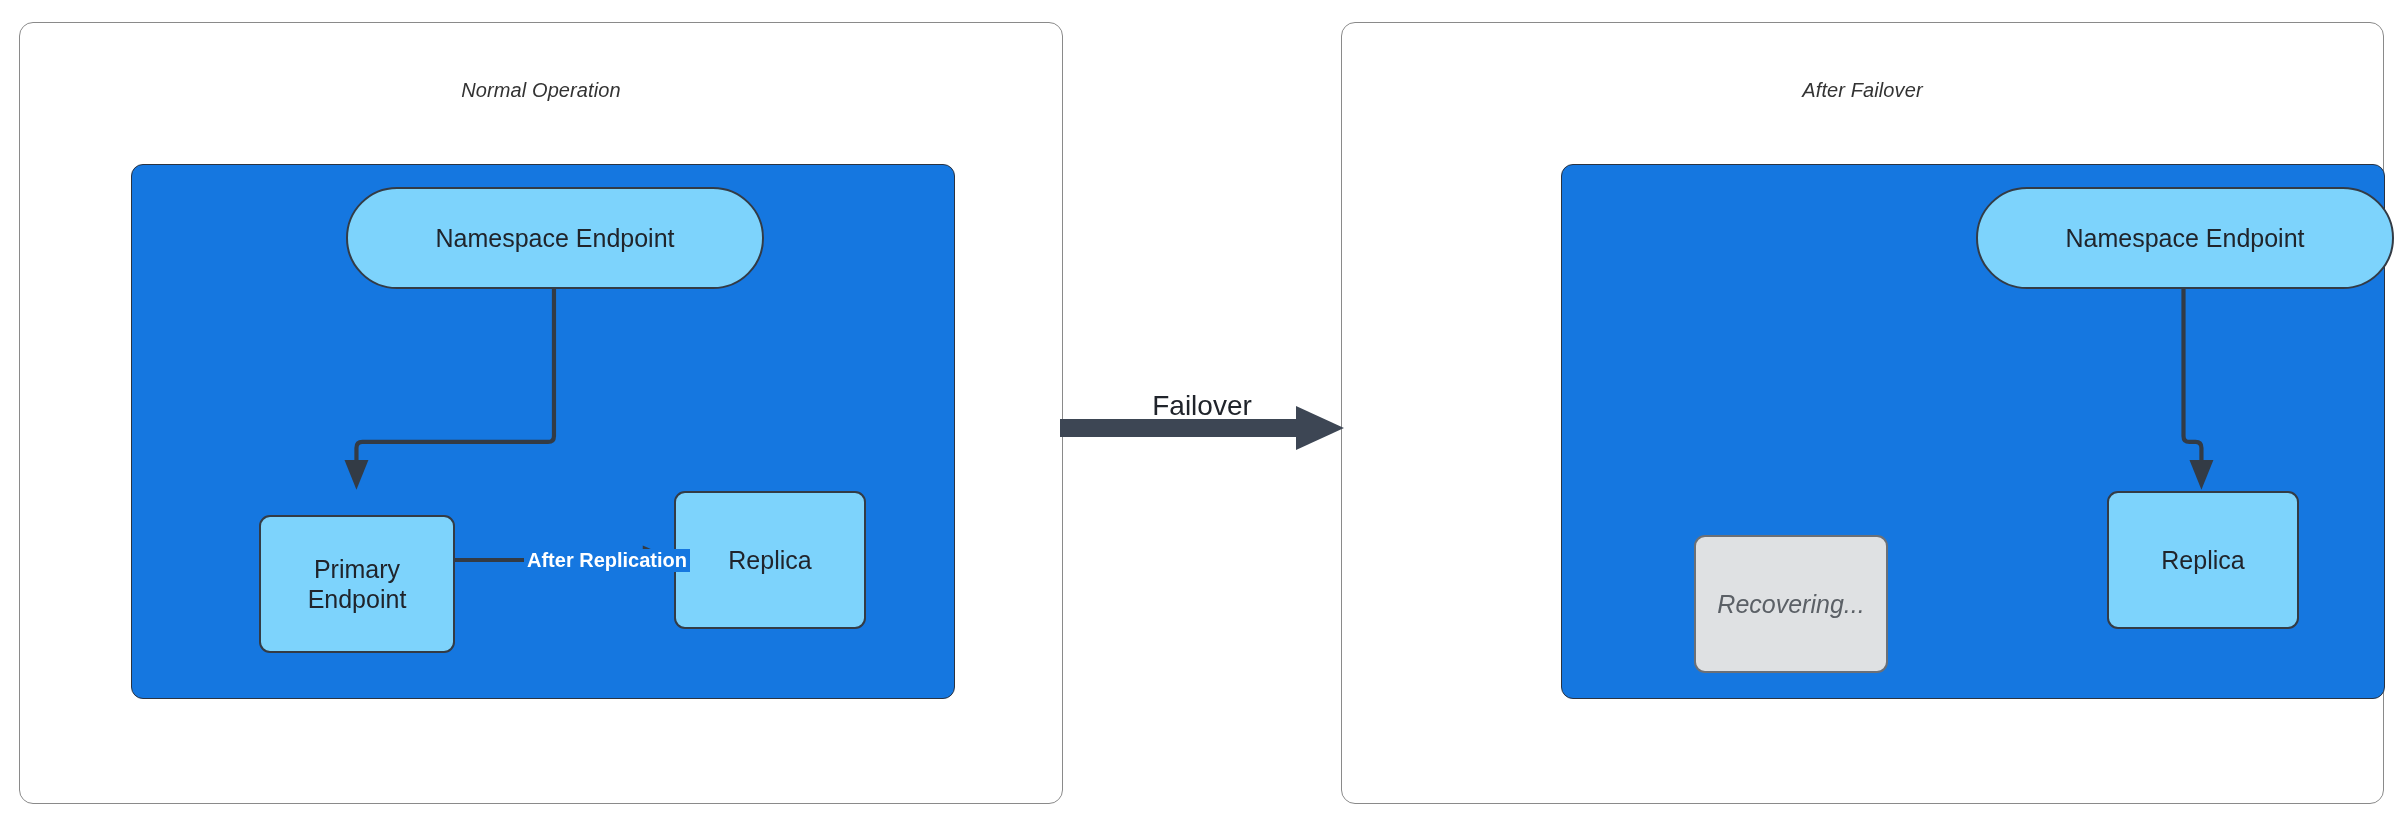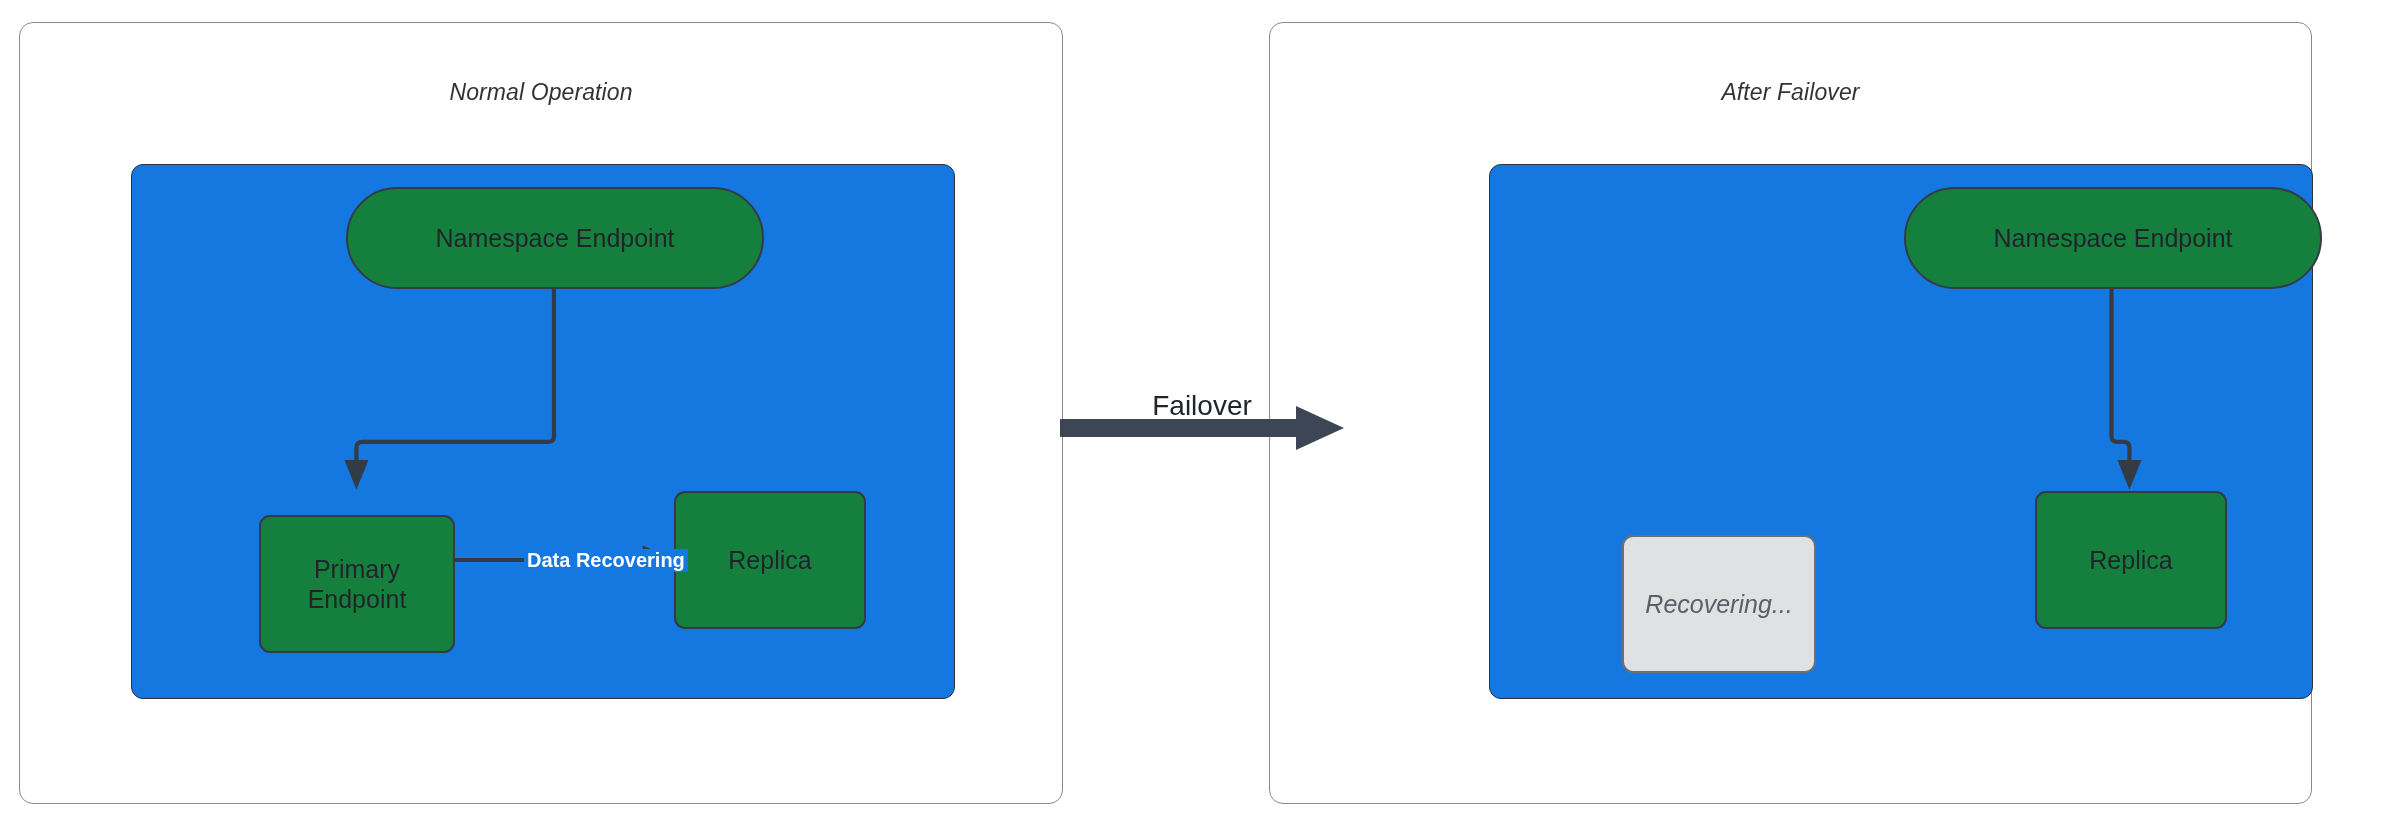--- a/index.html
+++ b/index.html
@@ -24,50 +24,50 @@
 
   
   .panel {
     position: absolute;
     box-sizing: border-box;
     border: 1.6px solid #8a8a8a;
     border-radius: 14px;
     background: #ffffff;
   }
   #panel-normal  { left: 19px;   top: 22px; width: 1044px; height: 782px; }
-  #panel-failover{ left: 1269px; top: 22px; width: 1043px; height: 782px; }
+  #panel-failover{ left: 1341px; top: 22px; width: 1043px; height: 782px; }
 
   .panel-title {
     position: absolute;
     left: 0;
     right: 0;
     top: 56px;
     text-align: center;
     font-style: italic;
-    font-size: 23px;
+    font-size: 20px;
     color: #333333;
     letter-spacing: 0.1px;
   }
 
   
   .blue-region {
     position: absolute;
     box-sizing: border-box;
     background: #1577e0;
     border: 1.5px solid #2b3340;
     border-radius: 12px;
   }
   #blue-normal   { left: 111px; top: 141px; width: 824px; height: 535px; }
   #blue-failover { left: 219px; top: 141px; width: 824px; height: 535px; }
 
   
   .node {
     position: absolute;
     box-sizing: border-box;
-    background: #15803d;
+    background: #7dd3fc;
     border: 2.2px solid #333b45;
     display: flex;
     align-items: center;
     justify-content: center;
     text-align: center;
     color: #20242b;
     font-size: 25px;
     line-height: 1.22;
     z-index: 4;
   }
@@ -163,21 +163,21 @@
       <svg class="conn-svg" viewBox="0 0 824 535" preserveAspectRatio="none">
         <path class="conn-path" d="M 423 124 L 423 272 Q 423 278 417 278 L 231 278 Q 225 278 225 284 L 225 306"></path>
         <polygon class="conn-arrow" points="225,326 213,296 237,296"></polygon>
       </svg>
 
       <div class="repl-line" style="left:323px; top:393px; width:74px;"></div>
       <div class="repl-line" style="left:474px; top:393px; width:48px;"></div>
       <svg class="conn-svg" viewBox="0 0 824 535" preserveAspectRatio="none">
         <polygon class="conn-arrow" points="542,395 512,382 512,408"></polygon>
       </svg>
-      <div class="repl-label" style="left:392px; top:384px;">Data Recovering</div>
+      <div class="repl-label" style="left:392px; top:384px;">After Replication</div>
 
       <div class="node pill" id="node-endpoint-left">Namespace Endpoint</div>
 
       <div class="node rect" id="node-primary">
         <span>
           <span>Primary</span><br>
           <span>Endpoint</span>
         </span>
       </div>
 

